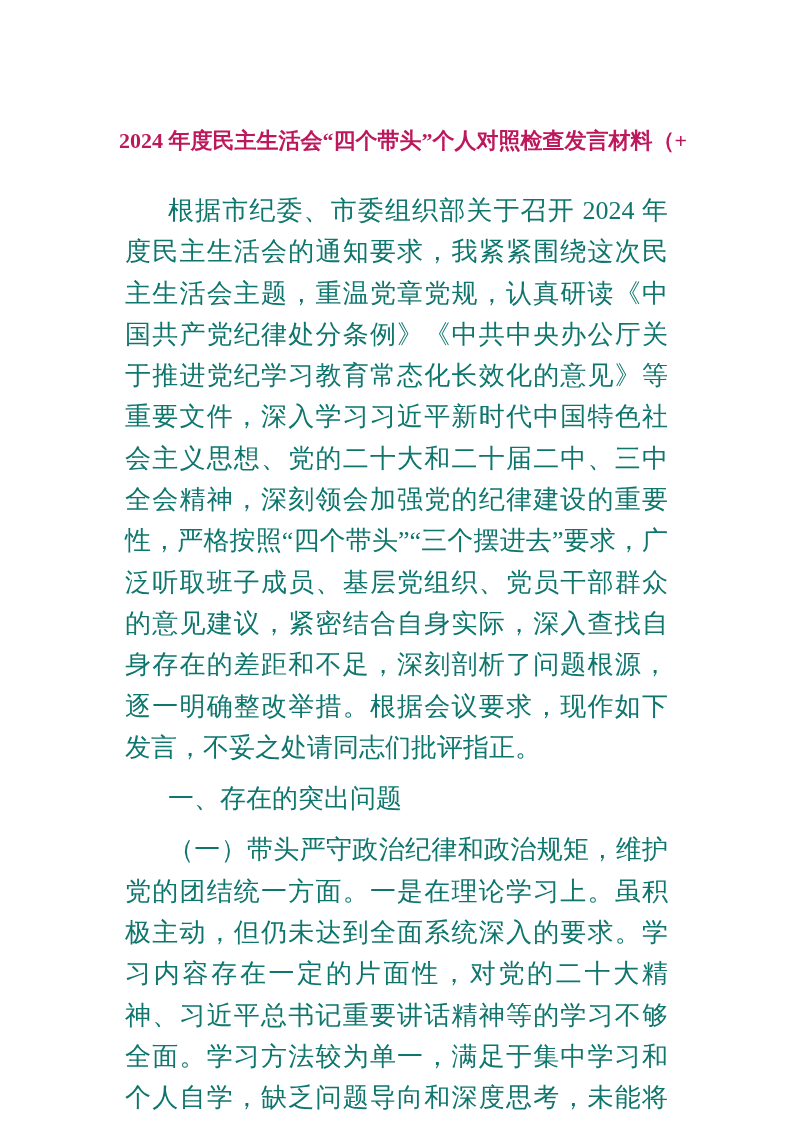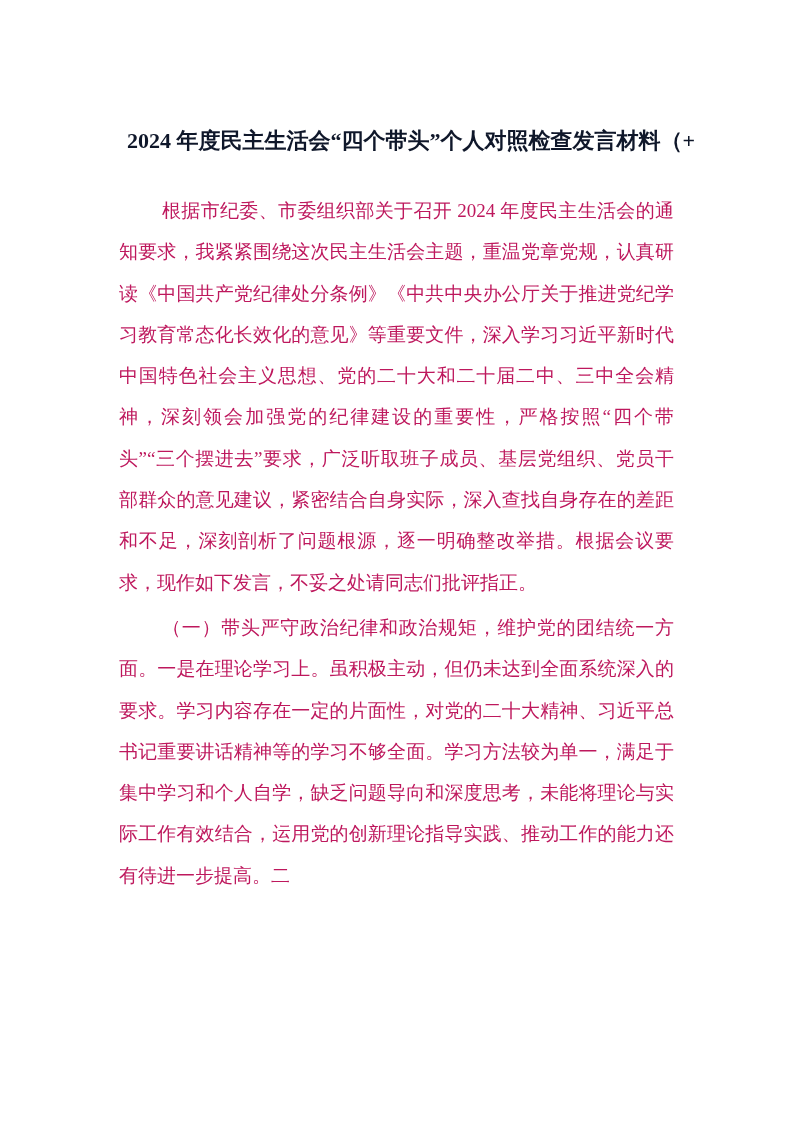--- a/index.html
+++ b/index.html
@@ -16,46 +16,47 @@
     color: #1c1c1c;
     font-family: "Liberation Serif", "DejaVu Serif", serif;
   }
   .content {
     position: absolute;
     left: 115px;
     top: 113px;
     width: 563px;
   }
   .doc-title {
-    margin: 0 0 22px 12px;
+    margin: 0 0 22px 4px;
     font-size: 22px;
     font-weight: bold;
     line-height: 55px;
     text-align: center;
-    color: #0f172a;
+    color: #be185d;
   }
   .title-line {
     display: block;
     white-space: nowrap;
   }
   .para {
-    margin: 4px;
-    font-size: 19px;
+    margin: 10px;
+    font-size: 26px;
     line-height: 41.3px;
     text-align: justify;
     text-justify: inter-ideograph;
     text-indent: 43px;
     word-break: normal;
-    color: #be185d;
+    color: #0f766e;
   }
 </style>
 </head>
 <body>
 
 <div class="page">
   <div class="content">
     <h1 class="doc-title">
       <span class="title-line">2024 年度民主生活会“四个带头”个人对照检查发言材料（+</span>
     </h1>
     <p class="para">根据市纪委、市委组织部关于召开 2024 年度民主生活会的通知要求，我紧紧围绕这次民主生活会主题，重温党章党规，认真研读《中国共产党纪律处分条例》《中共中央办公厅关于推进党纪学习教育常态化长效化的意见》等重要文件，深入学习习近平新时代中国特色社会主义思想、党的二十大和二十届二中、三中全会精神，深刻领会加强党的纪律建设的重要性，严格按照“四个带头”“三个摆进去”要求，广泛听取班子成员、基层党组织、党员干部群众的意见建议，紧密结合自身实际，深入查找自身存在的差距和不足，深刻剖析了问题根源，逐一明确整改举措。根据会议要求，现作如下发言，不妥之处请同志们批评指正。</p>
+    <p class="para">一、存在的突出问题</p>
     <p class="para">（一）带头严守政治纪律和政治规矩，维护党的团结统一方面。一是在理论学习上。虽积极主动，但仍未达到全面系统深入的要求。学习内容存在一定的片面性，对党的二十大精神、习近平总书记重要讲话精神等的学习不够全面。学习方法较为单一，满足于集中学习和个人自学，缺乏问题导向和深度思考，未能将理论与实际工作有效结合，运用党的创新理论指导实践、推动工作的能力还有待进一步提高。二</p>
   </div>
 </div>
 
 </body></html>

